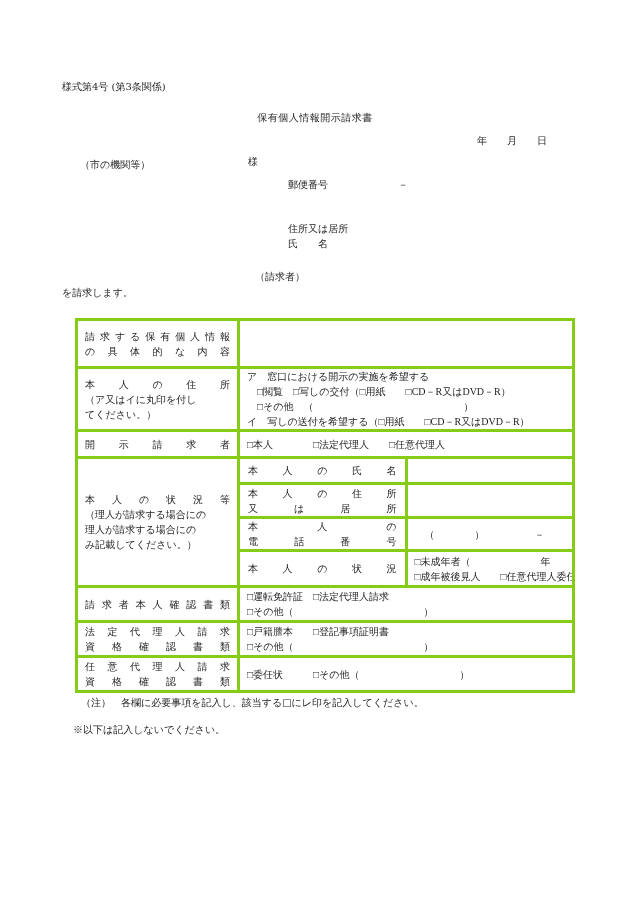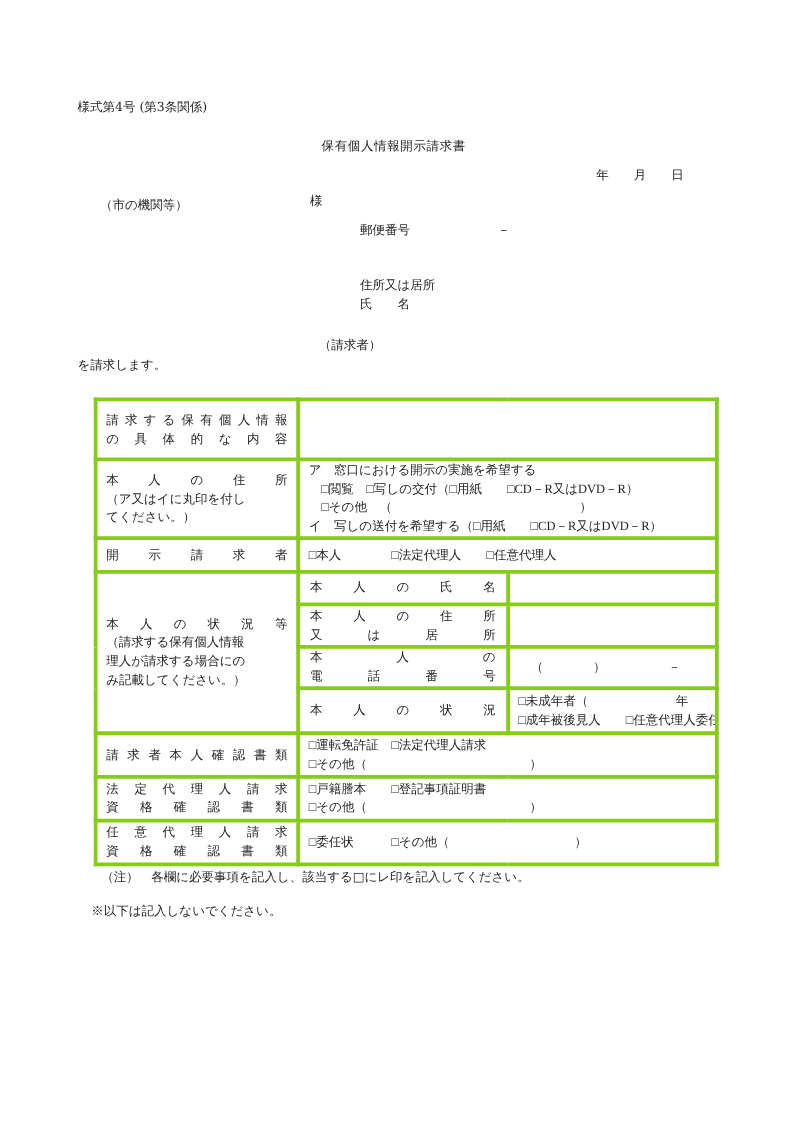--- a/index.html
+++ b/index.html
@@ -93,21 +93,21 @@
       <td class="lbl">
         <div class="line spread">開示請求者</div>
       </td>
       <td class="cnt" colspan="2">
         <div class="line">□本人　　　　□法定代理人　　□任意代理人</div>
       </td>
     </tr>
     <tr class="h26">
       <td class="lbl" rowspan="4">
         <div class="line spread">本人の状況等</div>
-        <div class="line">（請求する保有個人情報</div>
+        <div class="line">（理人が請求する場合にの</div>
         <div class="line">理人が請求する場合にの</div>
         <div class="line">み記載してください。）</div>
       </td>
       <td class="sub">
         <div class="line spread">本人の氏名</div>
       </td>
       <td class="cnt">
         <div class="line"></div>
       </td>
     </tr>

